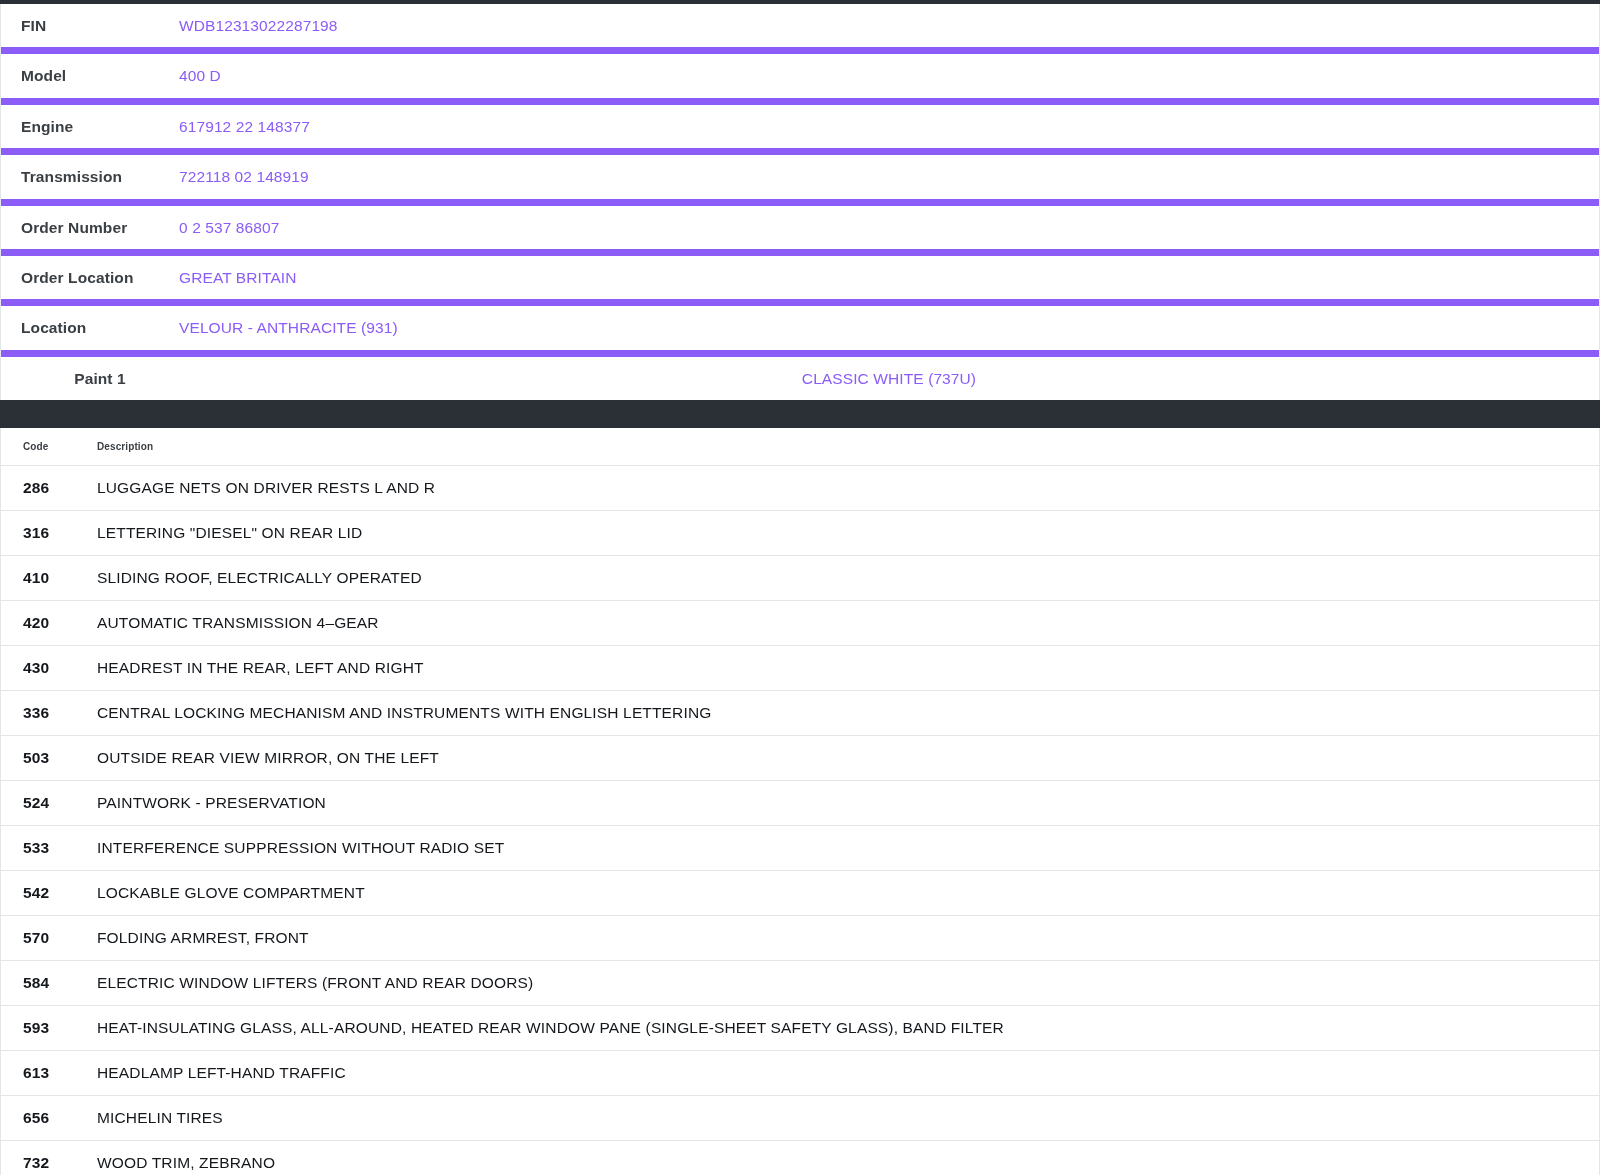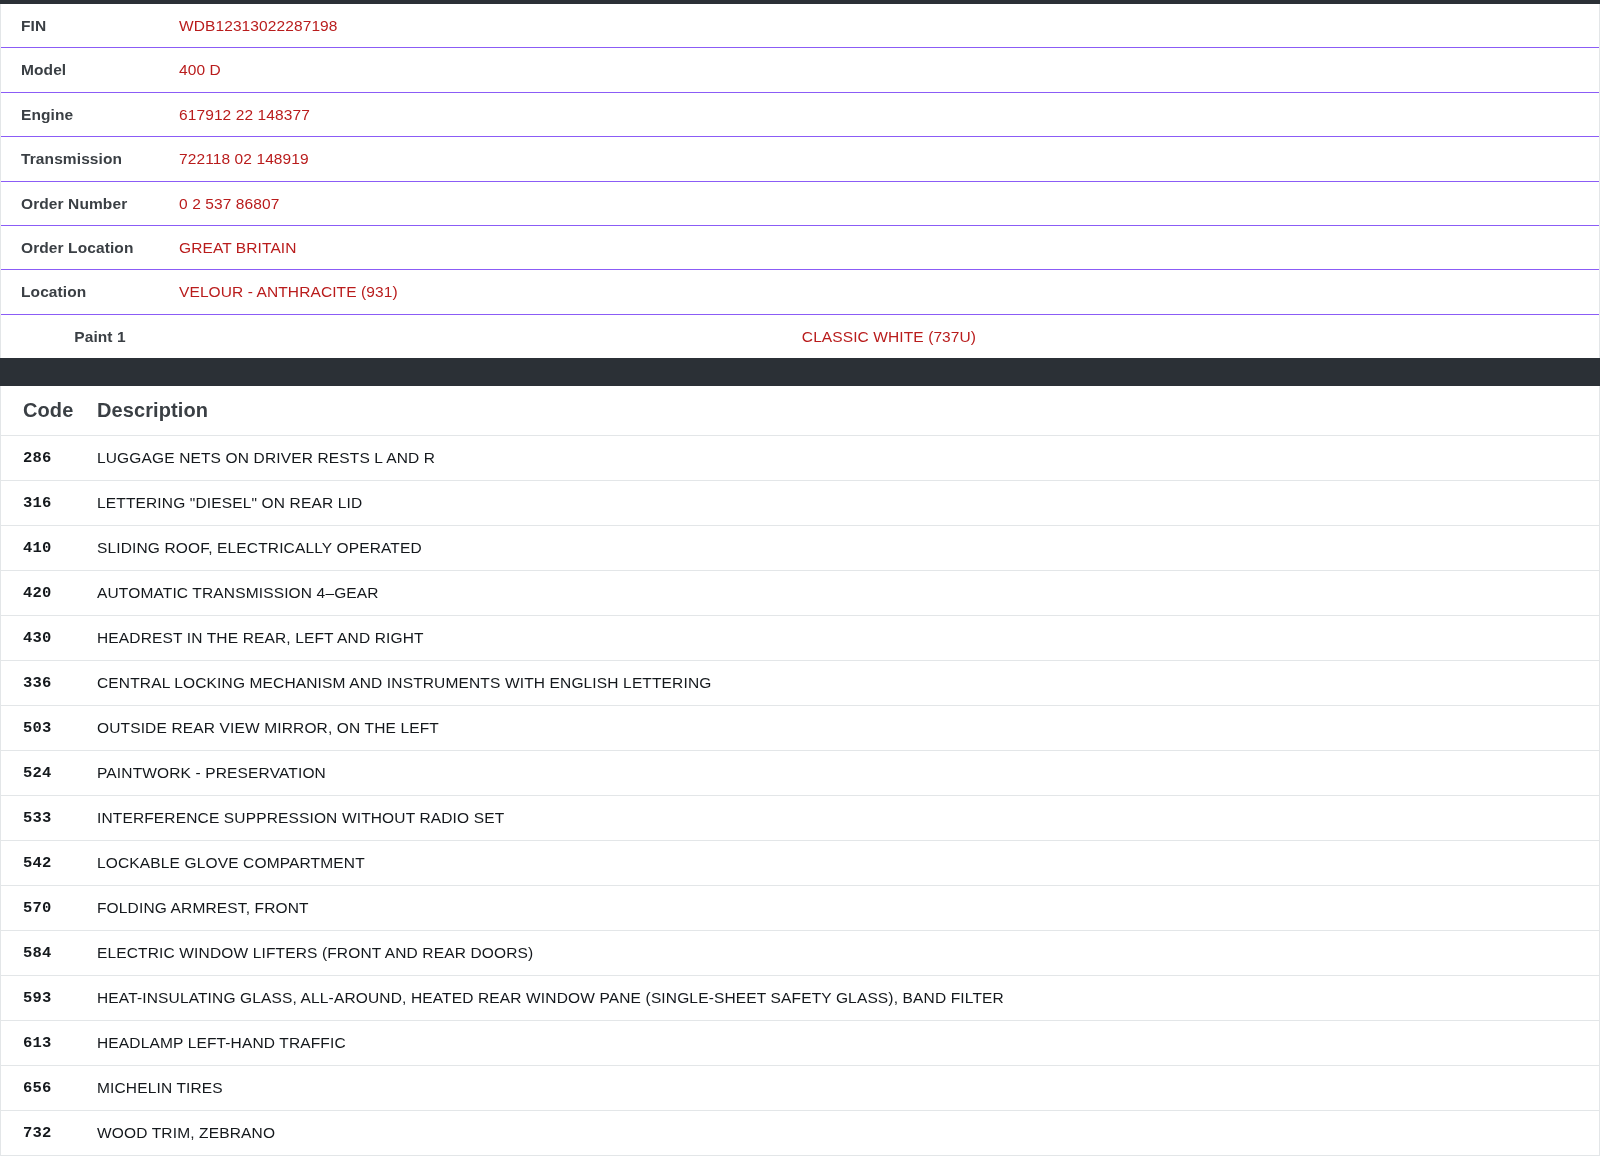--- a/index.html
+++ b/index.html
@@ -22,42 +22,42 @@
     background: #2b3036;
     width: 100%;
   }
   
   .spec-table {
     width: 100%;
     border-collapse: collapse;
     table-layout: fixed;
   }
   .spec-table tr {
-    border-bottom: 1px solid #8b5cf6;
+    border-bottom: 7px solid #8b5cf6;
   }
   .spec-table tr:last-child {
     border-bottom: none;
     text-align: center;
   }
   .spec-table td {
     padding: 12px 0 12px 0;
     vertical-align: middle;
     font-size: 15.5px;
     line-height: 1.25;
   }
   .spec-label {
     width: 178px;
     padding-left: 20px !important;
     font-weight: bold;
     color: #3a3f44;
     letter-spacing: 0.1px;
     font-size: 15px;
   }
   .spec-value {
-    color: #b91c1c;
+    color: #8b5cf6;
     letter-spacing: 0.1px;
     padding-left: 0 !important;
   }
   
   .table-block {
     border-left: 1px solid #e3e6e8;
     border-right: 1px solid #e3e6e8;
   }
   
   .dark-band {
@@ -69,21 +69,21 @@
   .codes-table {
     width: 100%;
     border-collapse: collapse;
     table-layout: fixed;
   }
   .codes-table tr {
     border-bottom: 1px solid #e3e6e8;
   }
   .codes-table th {
     text-align: left;
-    font-size: 20px;
+    font-size: 10px;
     font-weight: bold;
     color: #3a3f44;
     padding: 13px 0 13px 0;
     letter-spacing: 0.1px;
   }
   .codes-table td {
     font-size: 15.5px;
     color: #14181c;
     padding: 13px 0 13px 0;
     letter-spacing: 0.15px;
@@ -92,21 +92,20 @@
     width: 96px;
     padding-left: 22px !important;
   }
   .col-desc {
     padding-left: 0 !important;
   }
   .code-cell {
     font-weight: bold;
     color: #2f343a;
     font-size: 15px;
-    font-family: Liberation Mono, monospace;
   }
 </style>
 </head>
 <body>
 
 <div class="page">
 
   <div class="top-rule"></div>
 
   <div class="table-block">

